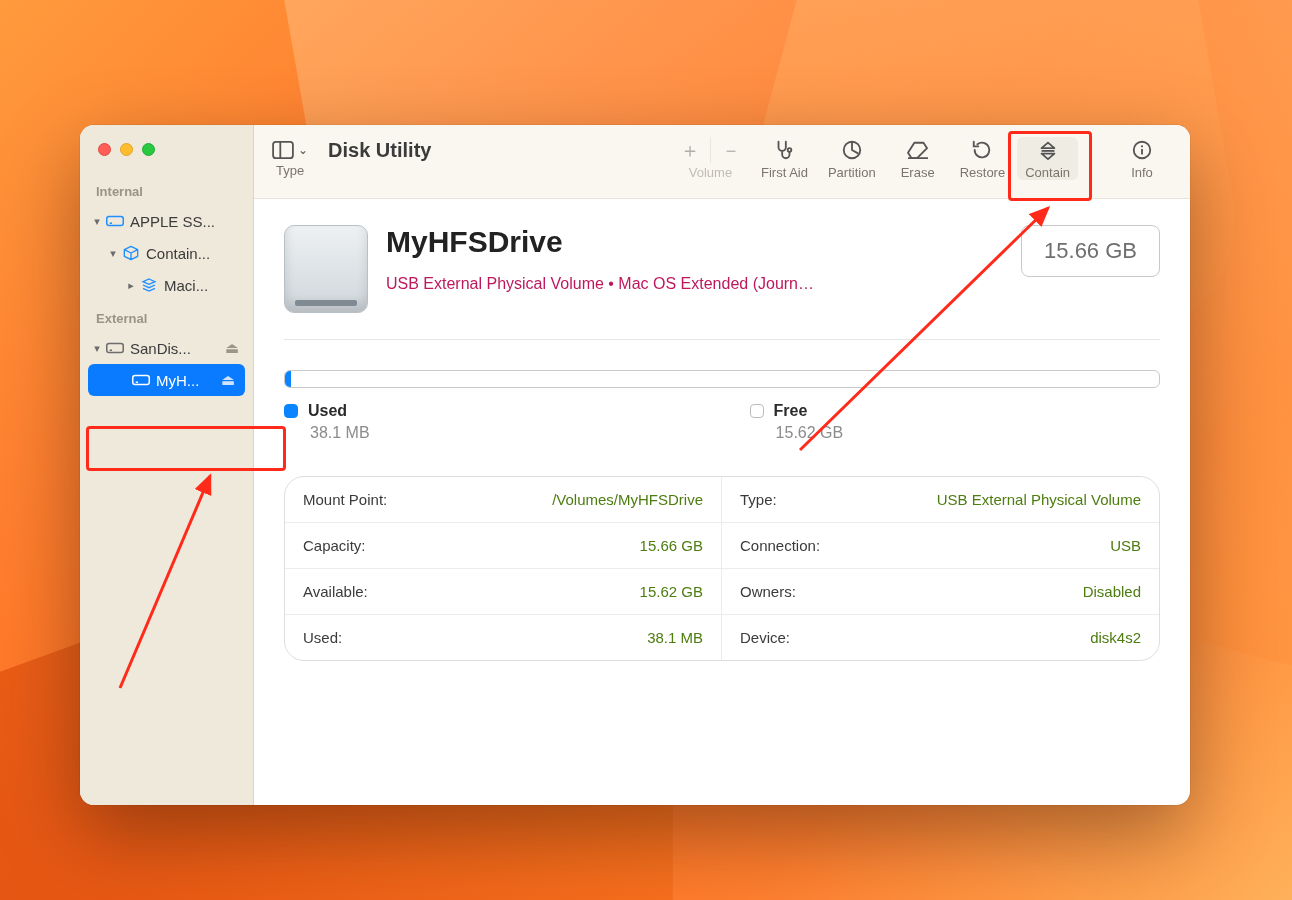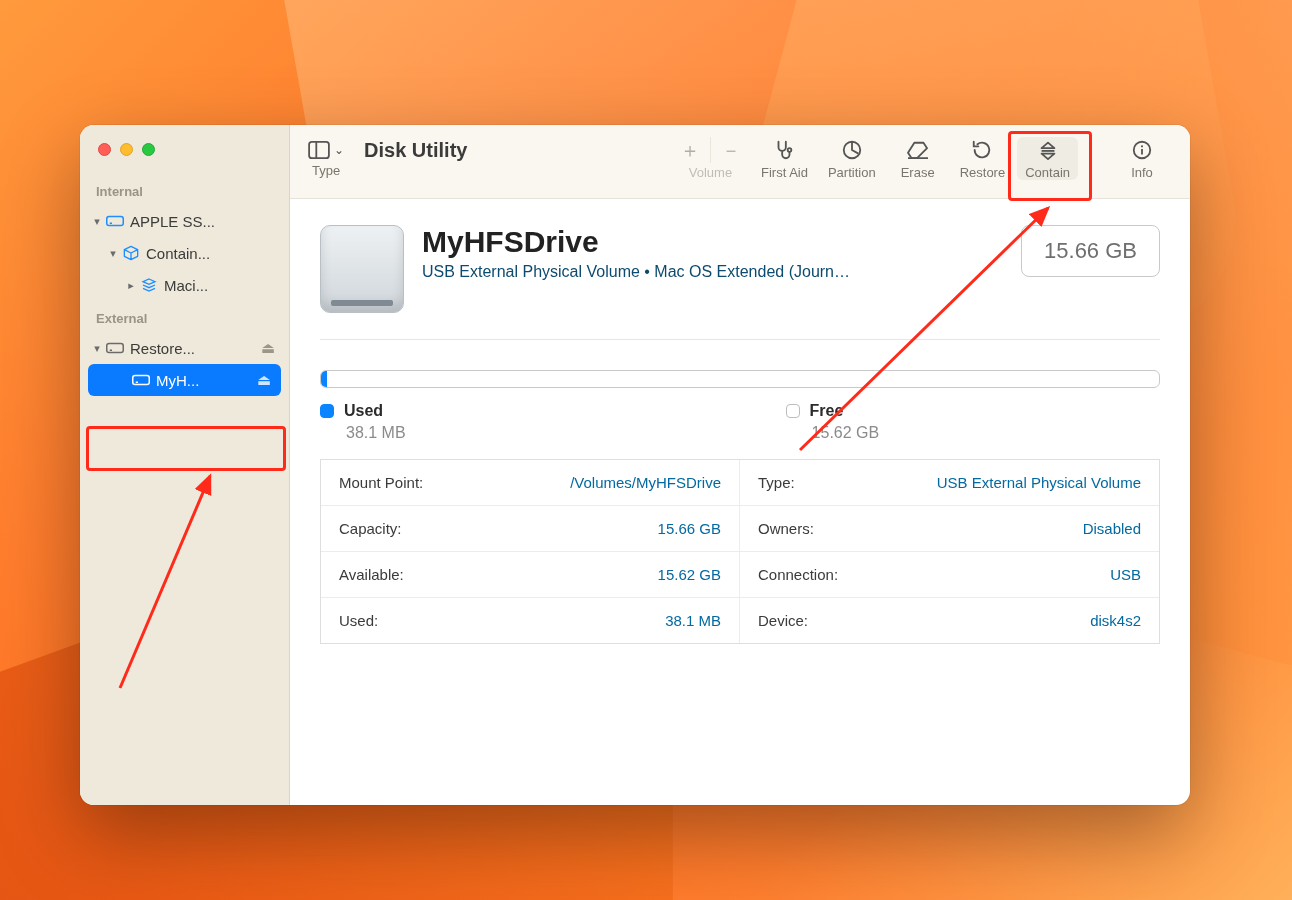--- a/index.html
+++ b/index.html
@@ -30,21 +30,21 @@
     width: 1110px; height: 680px;
     background: #ffffff;
     border-radius: 14px;
     box-shadow: 0 30px 80px rgba(0,0,0,.35), 0 0 0 1px rgba(0,0,0,.05);
     display: flex;
     overflow: hidden;
   }
 
   
   .sidebar {
-    width: 210px;
+    width: 174px;
     background: #efe9dc;
     border-right: 1px solid #dcd5c6;
     padding-top: 14px;
     font-size: 15px;
     color: #3b3b3b;
   }
   .traffic-lights { display:flex; gap:9px; padding: 4px 0 18px 18px;}
   .tl { width:13px; height:13px; border-radius:50%; }
   .tl.red{background:#ff5f57;border:1px solid #e24640;}
   .tl.yel{background:#febc2e;border:1px solid #e1a325;}
@@ -116,21 +116,21 @@
     background: linear-gradient(#eef1f3,#cfd6db);
     border:1px solid #b8c0c6;
     position:relative;
     box-shadow: inset 0 -8px 12px rgba(0,0,0,.12);
   }
   .drive-art::after{
     content:""; position:absolute; left:10px; right:10px; bottom:6px; height:6px;
     background:#7f8a92; border-radius:2px;
   }
   .vol-title { font-size:30px; font-weight:800; color:#222; }
-  .vol-sub { font-size:16px; color:#0c4a6e; margin-top:4px; max-width:520px; white-space:nowrap; overflow:hidden; text-overflow:ellipsis;}
+  .vol-sub { font-size:16px; color:#be185d; margin-top:16px; max-width:520px; white-space:nowrap; overflow:hidden; text-overflow:ellipsis;}
   .size-pill {
     margin-left:auto;
     border:1px solid #c9c9c9; border-radius:8px;
     padding: 12px 22px; font-size:22px; color:#6f6f6f;
     background:#fff;
   }
 
   .divider { height:1px; background:#e6e6e6; margin: 26px 0 30px 0; }
 
   .usage-bar {
@@ -143,34 +143,34 @@
   }
   .usage-legend { display:flex; gap:80px; margin-top:14px; font-size:16px;}
   .legend-item { display:flex; flex-direction:column; gap:4px;}
   .legend-item .row1 { display:flex; align-items:center; gap:10px; font-weight:700; color:#2b2b2b;}
   .legend-item .row2 { color:#8b8b8b; padding-left:26px;}
   .sw { width:14px; height:14px; border-radius:4px; border:1px solid #bdbdbd;}
   .sw.blue{ background:#0a84ff; border-color:#0a84ff;}
   .legend-free { margin-left: 300px; }
 
   .info-grid {
-    margin-top: 17px;
-    border:1px solid #dedede; border-radius:0;
+    margin-top: 34px;
+    border:1px solid #dedede; border-radius:20px;
     display:grid; grid-template-columns: 1fr 1fr;
   }
   .info-col { padding: 0; }
   .info-col:first-child { border-right:1px solid #ececec;}
   .info-row {
     display:flex; justify-content:space-between;
     padding: 14px 18px; font-size:15px; color:#3b3b3b;
     border-bottom:1px solid #ececec;
   }
   .info-row:last-child{border-bottom:none;}
   .info-row .k{color:#3b3b3b;}
-  .info-row .v{color:#0369a1;}
+  .info-row .v{color:#4d7c0f;}
 
   
   .annot-box {
     position:absolute; border:3px solid #ff2a1a; border-radius:4px; pointer-events:none;
   }
   .annot-arrow {
     position:absolute; pointer-events:none;
   }
 
   svg { display:block; }
@@ -229,21 +229,21 @@
     <div class="section-label">External</div>
 
     <div class="tree-row">
       <span class="disclosure">▾</span>
       <span class="icon ic-ext">
         <svg width="18" height="14" viewBox="0 0 24 18">
             <rect x="1" y="3" width="22" height="12" rx="3" fill="none" stroke="#6b6b6b" stroke-width="2"></rect>
             <line x1="5" y1="12" x2="8" y2="12" stroke="#6b6b6b" stroke-width="2"></line>
           </svg>
       </span>
-      <span class="label">Restore...</span>
+      <span class="label">SanDis...</span>
       <span class="eject">⏏</span>
     </div>
 
     <div class="tree-row indent-1 selected">
       <span class="disclosure"></span>
       <span class="icon ic-ext">
         <svg width="18" height="14" viewBox="0 0 24 18">
             <rect x="1" y="3" width="22" height="12" rx="3" fill="none" stroke="#ffffff" stroke-width="2"></rect>
             <line x1="5" y1="12" x2="8" y2="12" stroke="#ffffff" stroke-width="2"></line>
           </svg>
@@ -396,26 +396,26 @@
               <span class="k">Used:</span>
               <span class="v">38.1 MB</span>
             </div>
         </div>
         <div class="info-col">
           <div class="info-row">
               <span class="k">Type:</span>
               <span class="v">USB External Physical Volume</span>
             </div>
           <div class="info-row">
+              <span class="k">Connection:</span>
+              <span class="v">USB</span>
+            </div>
+          <div class="info-row">
               <span class="k">Owners:</span>
               <span class="v">Disabled</span>
-            </div>
-          <div class="info-row">
-              <span class="k">Connection:</span>
-              <span class="v">USB</span>
             </div>
           <div class="info-row">
               <span class="k">Device:</span>
               <span class="v">disk4s2</span>
             </div>
         </div>
       </div>
 
     </div>
   </div>

